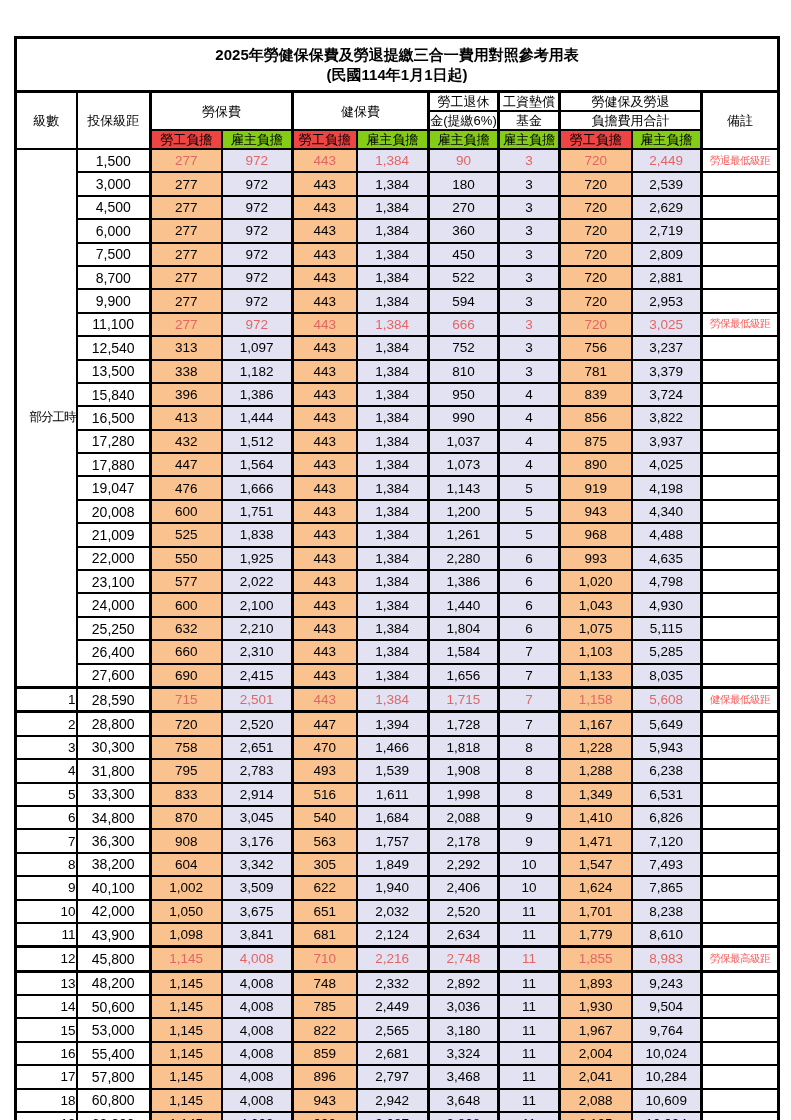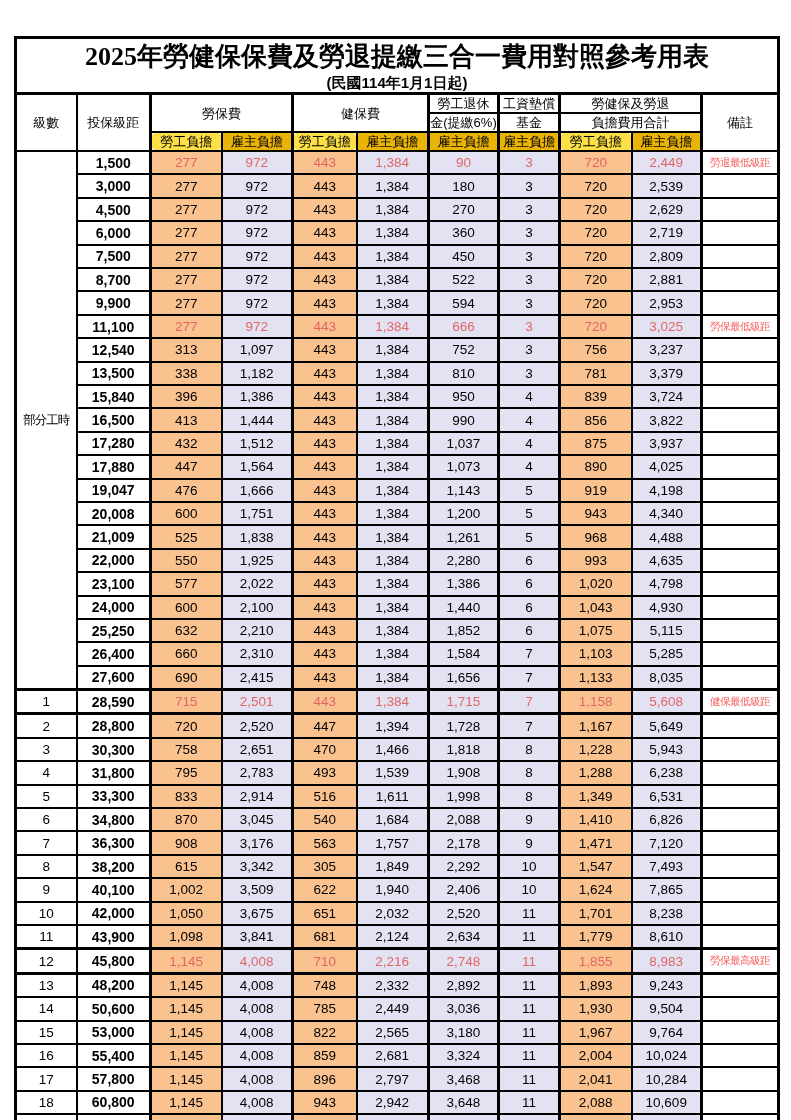--- a/index.html
+++ b/index.html
@@ -11,33 +11,33 @@
   table{
     border-collapse:collapse;table-layout:fixed;width:763px;
     border:3px solid #000;
   }
   td{
     border:2px solid #000;padding:0;text-align:center;vertical-align:middle;
     overflow:hidden;white-space:nowrap;
   }
   
   .title-cell{height:51px;border-bottom:3px solid #000;}
-  .title-main{font-size:26px;font-weight:bold;line-height:1.35;font-family:Liberation Serif, serif;}
+  .title-main{font-size:15px;font-weight:bold;line-height:1.35;}
   .title-sub{font-size:15px;font-weight:bold;line-height:1.2;}
   
   .hrow td{height:17px;font-size:13px;font-weight:500;line-height:1;}
   
   tbody td{height:21.4px;font-size:13.5px;}
   .emp{background:#FAC28F;}
   .er{background:#E3E2F2;}
-  .emp-h{background:#fde047;border-radius:7px;}
-  .er-h{background:#eab308;}
+  .emp-h{background:#ef4444;}
+  .er-h{background:#84cc16;}
   .gl{border-left-width:3px;}
-  .bracket{font-weight:700;font-size:14px;}
-  .level{font-size:13.5px;}
+  .bracket{font-weight:400;font-size:14px;}
+  .level{font-size:13.5px;text-align:right;}
   .pt-label{font-size:12.5px;letter-spacing:-1px;}
   .red-row td.num{color:#E06666;}
   .note{font-size:10.5px;font-weight:400;color:#F55C5C;letter-spacing:-0.5px;}
   .frame td{border-top-width:3px;border-bottom-width:3px;}
 </style>
 </head>
 <body>
 
 <div class="sheet">
   <table>
@@ -328,21 +328,21 @@
           <td class="emp gl num">1,043</td>
           <td class="er num">4,930</td>
           <td class="note gl"></td>
         </tr>
         <tr>
           <td class="bracket">25,250</td>
           <td class="emp gl num">632</td>
           <td class="er num">2,210</td>
           <td class="emp gl num">443</td>
           <td class="er num">1,384</td>
-          <td class="er gl num">1,852</td>
+          <td class="er gl num">1,804</td>
           <td class="er gl num">6</td>
           <td class="emp gl num">1,075</td>
           <td class="er num">5,115</td>
           <td class="note gl"></td>
         </tr>
         <tr>
           <td class="bracket">26,400</td>
           <td class="emp gl num">660</td>
           <td class="er num">2,310</td>
           <td class="emp gl num">443</td>
@@ -452,21 +452,21 @@
           <td class="er num">1,757</td>
           <td class="er gl num">2,178</td>
           <td class="er gl num">9</td>
           <td class="emp gl num">1,471</td>
           <td class="er num">7,120</td>
           <td class="note gl"></td>
         </tr>
         <tr>
           <td class="level">8</td>
           <td class="bracket">38,200</td>
-          <td class="emp gl num">615</td>
+          <td class="emp gl num">604</td>
           <td class="er num">3,342</td>
           <td class="emp gl num">305</td>
           <td class="er num">1,849</td>
           <td class="er gl num">2,292</td>
           <td class="er gl num">10</td>
           <td class="emp gl num">1,547</td>
           <td class="er num">7,493</td>
           <td class="note gl"></td>
         </tr>
         <tr>

